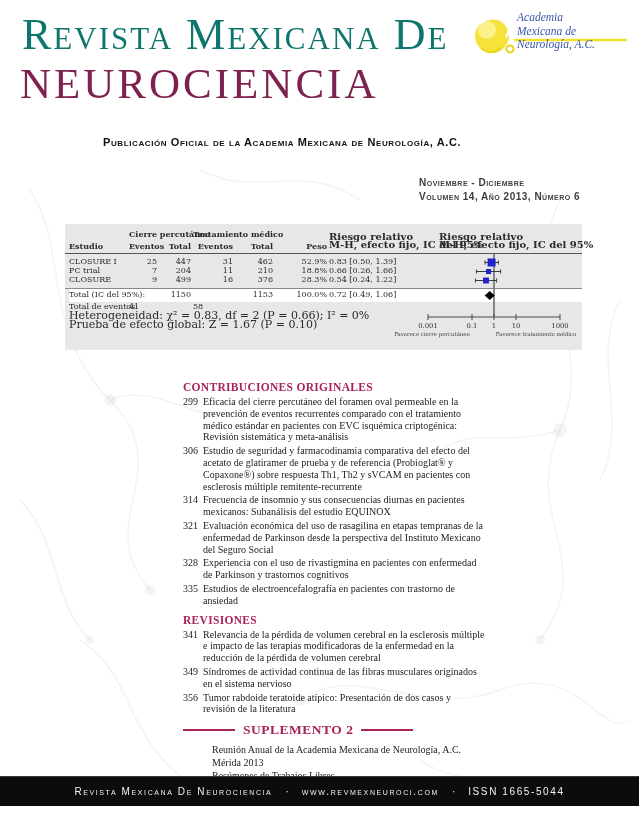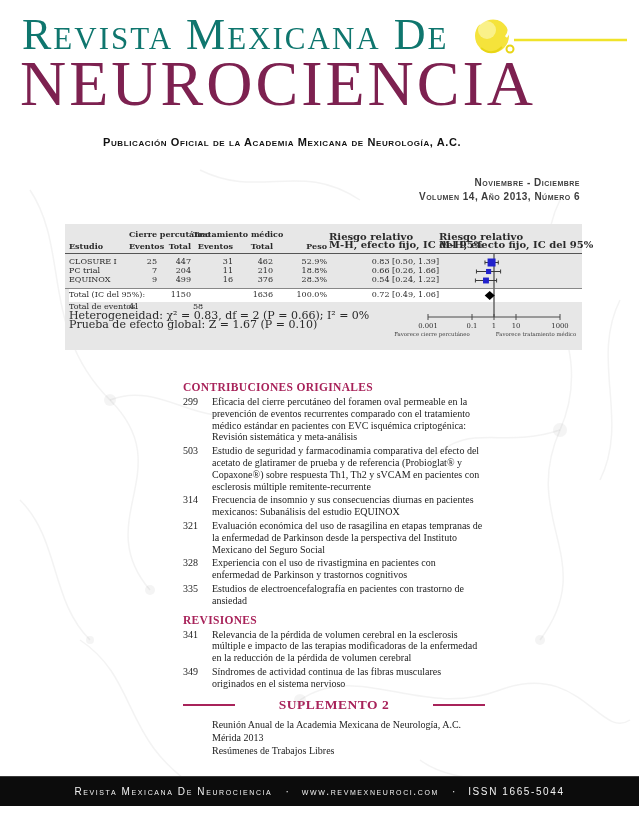--- a/index.html
+++ b/index.html
@@ -3,52 +3,52 @@
 <meta charset="utf-8">
 <style>
   *{margin:0;padding:0;box-sizing:border-box}
   html,body{width:639px;height:818px}
   body{position:relative;background:#fff;overflow:hidden;font-family:"Liberation Serif",serif;color:#1c1c1c}
   #bg{position:absolute;left:0;top:0;z-index:0}
   .layer{position:absolute;inset:0;z-index:1}
 
   
   .title1{position:absolute;left:22px;top:12px;font-size:44px;line-height:46px;font-variant:small-caps;letter-spacing:2px;color:#0f766e}
-  .title2{position:absolute;left:20px;top:52px;font-size:64px;line-height:64px;letter-spacing:3px;color:#7d2150}
+  .title2{position:absolute;left:20px;top:52px;font-size:43px;line-height:64px;letter-spacing:3px;color:#7d2150}
   .subtitle{position:absolute;left:103px;top:136px;font-family:Liberation Sans, sans-serif;font-size:11px;font-weight:bold;font-variant:small-caps;letter-spacing:.6px;color:#111}
   .logo{position:absolute;right:10px;top:10px;width:158px;height:60px}
   .logo-text{position:absolute;left:46px;top:1px;font-style:italic;font-size:11.5px;line-height:13.5px;color:#3a57a7}
 
   
-  .issue{position:absolute;right:59px;top:176px;text-align:right;font-family:"Liberation Sans",sans-serif;font-size:10px;font-weight:bold;font-variant:small-caps;letter-spacing:.5px;line-height:14px;color:#3d3d3d}
+  .issue{position:absolute;right:59px;top:176px;font-family:"Liberation Sans",sans-serif;font-size:10px;font-weight:bold;font-variant:small-caps;letter-spacing:.5px;line-height:14px;color:#3d3d3d}
 
   
   .panel{position:absolute;left:65px;top:224px;width:517px;height:126px;background:#e7e7e7}
   .rule1{position:absolute;left:0;top:29px;width:517px;height:0;border-top:1.5px solid #555}
   .rule2{position:absolute;left:0;top:64px;width:517px;height:0;border-top:1px solid #888}
   table.ft{border-collapse:collapse;table-layout:fixed;width:513px;margin:5px 0 0 4px;font-family:"DejaVu Serif",serif;color:#2a2a2a}
   .ft td{font-size:8px;line-height:8.5px;white-space:nowrap;vertical-align:middle;overflow:visible}
   .ft .gh{height:11px}.ft .ch{height:12px}.ft .sp1{height:6px}.ft .r{height:9px}
   .ft .sp2{height:4px}.ft .total{height:13px;background:#fff}.ft .ev{height:10px}.ft .note{height:9px}
   .ft .grp{text-align:center;font-weight:bold}
   .ft .hd{font-weight:bold}
   .ft .num{text-align:right;padding-right:2px}
-  .ft .rr{text-align:right}
+  .ft .rr{text-align:left}
   .ft .rrh{font-size:10px;line-height:7.6px;font-weight:bold}
   .ft .notetxt{font-size:11px}
   #forest-svg{position:absolute;left:0;top:0;z-index:3;pointer-events:none}
 
   
   .toc{position:absolute;left:183px;top:374px;width:302px}
   .toc-h{font-size:11.5px;font-weight:bold;color:#a8235a;letter-spacing:.3px;margin:7px 0 3px}
   .toc-item{display:flex;margin-bottom:2px}
   .pg{width:20px;flex:none;font-size:10px;line-height:11.8px}
-  .tt{flex:1;font-size:10px;line-height:11.8px;color:#222;margin-left:9px}
+  .tt{flex:1;font-size:10px;line-height:11.8px;color:#222;}
   .sup{margin-top:7px}
-  .sup-h{display:flex;align-items:center;justify-content:space-between;gap:8px;margin-bottom:5px}
+  .sup-h{display:flex;align-items:center;justify-content:flex-start;gap:8px;margin-bottom:5px}
   .sup-t{font-size:13.5px;font-weight:bold;color:#a8235a;letter-spacing:.5px}
   .dash{width:52px;border-top:2px solid #a8235a}
   .sup-line{font-size:10px;line-height:13px;color:#222;padding-left:29px}
 
   
   .footer{position:absolute;left:0;top:776px;width:639px;height:30px;background:#0c0c0c;border-top:1px solid #3a3a3a;display:flex;align-items:center;justify-content:center;gap:13px;font-family:"Liberation Sans",sans-serif;font-size:10px;font-variant:small-caps;letter-spacing:1.6px;color:#f2f2f2;z-index:2}
   .sep{letter-spacing:0}
 </style>
 </head>
 <body>
@@ -85,20 +85,25 @@
 
     <div class="logo">
       <svg width="158" height="60" viewBox="0 0 158 60">
         <circle cx="21" cy="26" r="17" fill="#f5e33b"></circle>
         <circle cx="16" cy="20" r="9" fill="#faf398" opacity="0.85"></circle>
         <path d="M8 14 Q22 3 35 13 Q41 19 35 27" fill="none" stroke="#ffffff" stroke-width="2.5"></path>
         <path d="M31 37 Q21 47 10 38" fill="none" stroke="#e8d516" stroke-width="2"></path>
         <circle cx="39" cy="39" r="3.5" fill="none" stroke="#e8d516" stroke-width="2"></circle>
         <line x1="43" y1="30" x2="156" y2="30" stroke="#f0e32a" stroke-width="2.5"></line>
       </svg>
+      <div class="logo-text">
+        <div>Academia</div>
+        <div>Mexicana de</div>
+        <div>Neurología, A.C.</div>
+      </div>
     </div>
   </div>
 
   <div class="issue">
     <div>Noviembre - Diciembre</div>
     <div>Volumen 14, Año 2013, Número 6</div>
   </div>
 
   <div class="panel">
     <div class="rule1"></div>
@@ -154,38 +159,38 @@
         <td>PC trial</td>
         <td class="num">7</td>
         <td class="num">204</td>
         <td class="num">11</td>
         <td class="num">210</td>
         <td class="num">18.8%</td>
         <td class="rr">0.66 [0.26, 1.66]</td>
         <td></td>
       </tr>
       <tr class="r">
-        <td>EQUINOX</td>
+        <td>CLOSURE</td>
         <td class="num">9</td>
         <td class="num">499</td>
         <td class="num">16</td>
         <td class="num">376</td>
         <td class="num">28.3%</td>
         <td class="rr">0.54 [0.24, 1.22]</td>
         <td></td>
       </tr>
       <tr class="sp2">
             <td colspan="8"></td>
           </tr>
       <tr class="total">
         <td>Total (IC del 95%):</td>
         <td></td>
         <td class="num">1150</td>
         <td></td>
-        <td class="num">1636</td>
+        <td class="num">1153</td>
         <td class="num">100.0%</td>
         <td class="rr">0.72 [0.49, 1.06]</td>
         <td></td>
       </tr>
       <tr class="ev">
         <td>Total de eventos:</td>
         <td>41</td>
         <td></td>
         <td>58</td>
         <td></td>
@@ -232,21 +237,21 @@
       </svg>
   </div>
 
   <div class="toc">
     <div class="toc-h">CONTRIBUCIONES ORIGINALES</div>
     <div class="toc-item">
       <span class="pg">299</span>
       <span class="tt">Eficacia del cierre percutáneo del foramen oval permeable en la prevención de eventos recurrentes comparado con el tratamiento médico estándar en pacientes con EVC isquémica criptogénica: Revisión sistemática y meta-análisis</span>
     </div>
     <div class="toc-item">
-      <span class="pg">503</span>
+      <span class="pg">306</span>
       <span class="tt">Estudio de seguridad y farmacodinamia comparativa del efecto del acetato de glatiramer de prueba y de referencia (Probioglat® y Copaxone®) sobre respuesta Th1, Th2 y sVCAM en pacientes con esclerosis múltiple remitente-recurrente</span>
     </div>
     <div class="toc-item">
       <span class="pg">314</span>
       <span class="tt">Frecuencia de insomnio y sus consecuencias diurnas en pacientes mexicanos: Subanálisis del estudio EQUINOX</span>
     </div>
     <div class="toc-item">
       <span class="pg">321</span>
       <span class="tt">Evaluación económica del uso de rasagilina en etapas tempranas de la enfermedad de Parkinson desde la perspectiva del Instituto Mexicano del Seguro Social</span>
     </div>
@@ -262,20 +267,24 @@
     <div class="toc-h">REVISIONES</div>
     <div class="toc-item">
       <span class="pg">341</span>
       <span class="tt">Relevancia de la pérdida de volumen cerebral en la esclerosis múltiple e impacto de las terapias modificadoras de la enfermedad en la reducción de la pérdida de volumen cerebral</span>
     </div>
     <div class="toc-item">
       <span class="pg">349</span>
       <span class="tt">Síndromes de actividad continua de las fibras musculares originados en el sistema nervioso</span>
     </div>
 
+    <div class="toc-item">
+      <span class="pg">356</span>
+      <span class="tt">Tumor rabdoide teratoide atípico: Presentación de dos casos y revisión de la literatura</span>
+    </div>
 
     <div class="sup">
       <div class="sup-h">
         <span class="dash"></span>
         <span class="sup-t">SUPLEMENTO 2</span>
         <span class="dash"></span>
       </div>
       <div class="sup-line">Reunión Anual de la Academia Mexicana de Neurología, A.C.</div>
       <div class="sup-line">Mérida 2013</div>
       <div class="sup-line">Resúmenes de Trabajos Libres</div>

